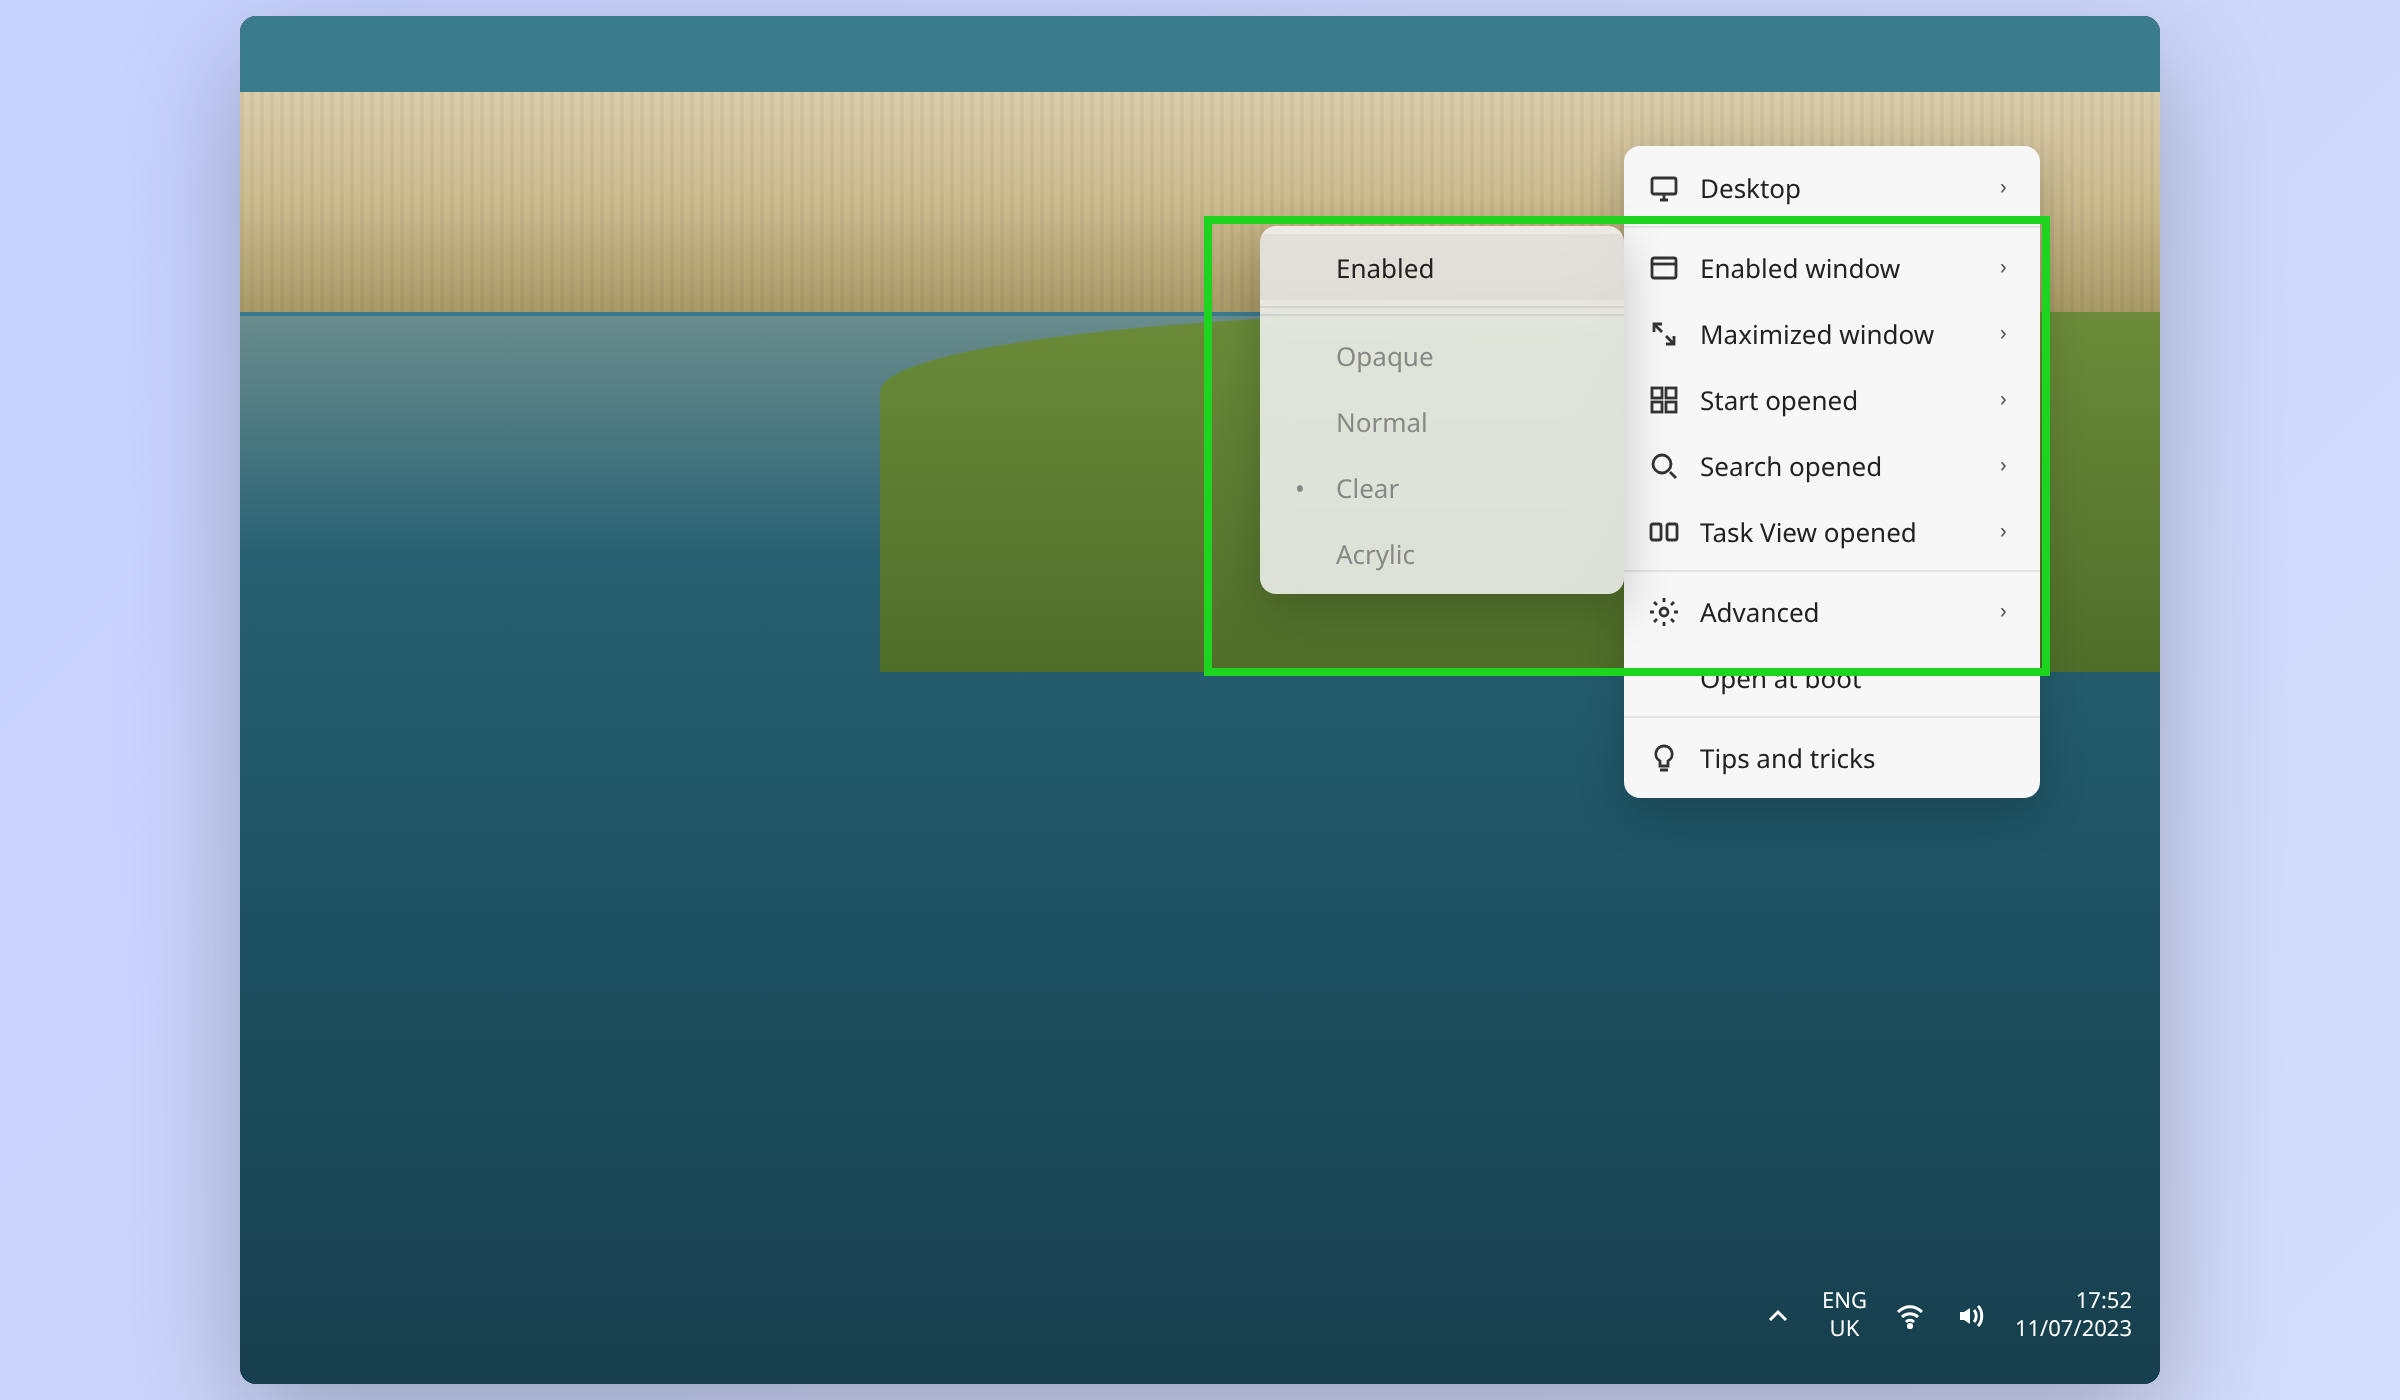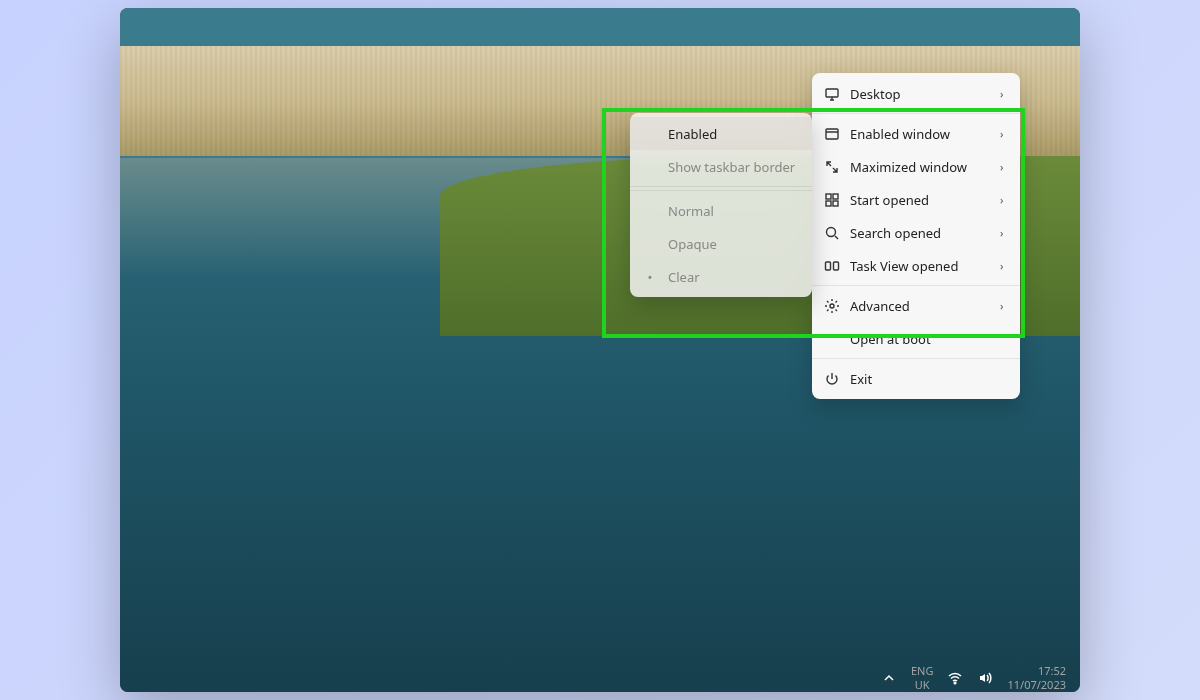--- a/index.html
+++ b/index.html
@@ -5,21 +5,21 @@
 *{margin:0;padding:0;box-sizing:border-box;font-family:"Segoe UI",system-ui,sans-serif;}
 body{width:1200px;height:700px;background:linear-gradient(135deg,#c7d2fe 0%,#d4dcfb 100%);display:flex;align-items:center;justify-content:center;overflow:hidden;}
 .frame{position:relative;width:960px;height:684px;background:#2a4d5c;border-radius:8px;overflow:hidden;box-shadow:0 20px 60px rgba(0,0,0,0.25);}
 .wall{position:absolute;inset:0;}
 .sky{position:absolute;top:0;left:0;right:0;height:170px;background:linear-gradient(180deg,#3b7b8e 0%,#3a7a8d 100%);}
 .grass-row{position:absolute;top:38px;left:0;right:0;height:110px;background:linear-gradient(180deg,#d6c9a8 0%,#c8b88e 50%,#a89968 100%);filter:contrast(1.05);}
 .grass-row::after{content:"";position:absolute;inset:0;background:repeating-linear-gradient(90deg,rgba(0,0,0,0.04) 0 2px,transparent 2px 5px);}
 .green-bank{position:absolute;top:148px;left:320px;right:0;height:180px;background:linear-gradient(180deg,#6b8b3a 0%,#4f6e2a 100%);border-top-left-radius:50% 40px;}
 .water{position:absolute;top:150px;left:0;right:0;bottom:0;background:linear-gradient(180deg,#2f6b7d 0%,#1e5465 50%,#173f4d 100%);}
 .water::before{content:"";position:absolute;top:0;left:0;right:0;height:120px;background:linear-gradient(180deg,rgba(214,201,168,0.35) 0%,transparent 100%);}
-.taskbar{position:absolute;bottom:0;left:0;right:0;height:48px;display:flex;align-items:flex-end;justify-content:flex-end;padding:0 14px;color:#a3a3a3;font-size:12px;}
+.taskbar{position:absolute;bottom:0;left:0;right:0;height:48px;display:flex;align-items:flex-start;justify-content:flex-end;padding:0 14px;color:#ffffff;font-size:12px;}
 .tb-group{display:flex;align-items:center;gap:14px;}
 .tb-item{display:flex;align-items:center;justify-content:center;}
 .lang{text-align:center;line-height:14px;font-size:11px;}
 .clock{text-align:right;line-height:14px;font-size:11px;}
 .ico{width:16px;height:16px;stroke:#fff;stroke-width:1.5;fill:none;}
 .menu{position:absolute;background:#f7f7f7;border-radius:8px;box-shadow:0 8px 24px rgba(0,0,0,0.2);font-size:13px;color:#222;padding:4px 0;}
 .menu-main{top:65px;right:60px;width:208px;}
 .menu-sub{top:105px;right:268px;width:182px;background:rgba(245,245,245,0.85);backdrop-filter:blur(8px);}
 .mi{display:flex;align-items:center;height:33px;padding:0 10px 0 12px;gap:10px;cursor:default;}
 .mi-icon{width:16px;height:16px;display:flex;align-items:center;justify-content:center;flex-shrink:0;}
@@ -118,50 +118,50 @@
         <div class="mi-arrow">›</div>
       </div>
       <div class="mi">
         <div class="mi-icon"></div>
         <div class="mi-label">Open at boot</div>
       </div>
       <div class="sep"></div>
       <div class="mi">
         <div class="mi-icon">
           <svg viewBox="0 0 16 16">
-            <path d="M8 2v6M4.5 4.5a5 5 0 1 0 7 0"></path>
+            <path d="M8 2a4 4 0 0 0-2 7.5V12h4V9.5A4 4 0 0 0 8 2zM6 14h4"></path>
           </svg>
         </div>
-        <div class="mi-label">Exit</div>
+        <div class="mi-label">Tips and tricks</div>
       </div>
     </div>
   <div class="menu menu-sub" id="sub-menu">
       <div class="mi sub-hl">
         <div class="mi-icon"></div>
         <div class="mi-label">Enabled</div>
       </div>
-      <div class="mi sub-disabled">
-        <div class="mi-icon"></div>
-        <div class="mi-label">Show taskbar border</div>
-      </div>
       <div class="sep"></div>
       <div class="sep"></div>
       <div class="mi sub-disabled">
         <div class="mi-icon"></div>
-        <div class="mi-label">Normal</div>
+        <div class="mi-label">Opaque</div>
       </div>
       <div class="mi sub-disabled">
         <div class="mi-icon"></div>
-        <div class="mi-label">Opaque</div>
+        <div class="mi-label">Normal</div>
       </div>
       <div class="mi sub-disabled">
         <div class="mi-icon">
           <span class="bullet">•</span>
         </div>
         <div class="mi-label">Clear</div>
+      </div>
+      <div class="mi sub-disabled">
+        <div class="mi-icon"></div>
+        <div class="mi-label">Acrylic</div>
       </div>
     </div>
 
   <div class="hlbox"></div>
 
   <div class="taskbar">
     <div class="tb-group">
       <div class="tb-item">
         <svg class="ico" viewBox="0 0 16 16">
             <path d="M4 10l4-4 4 4"></path>

